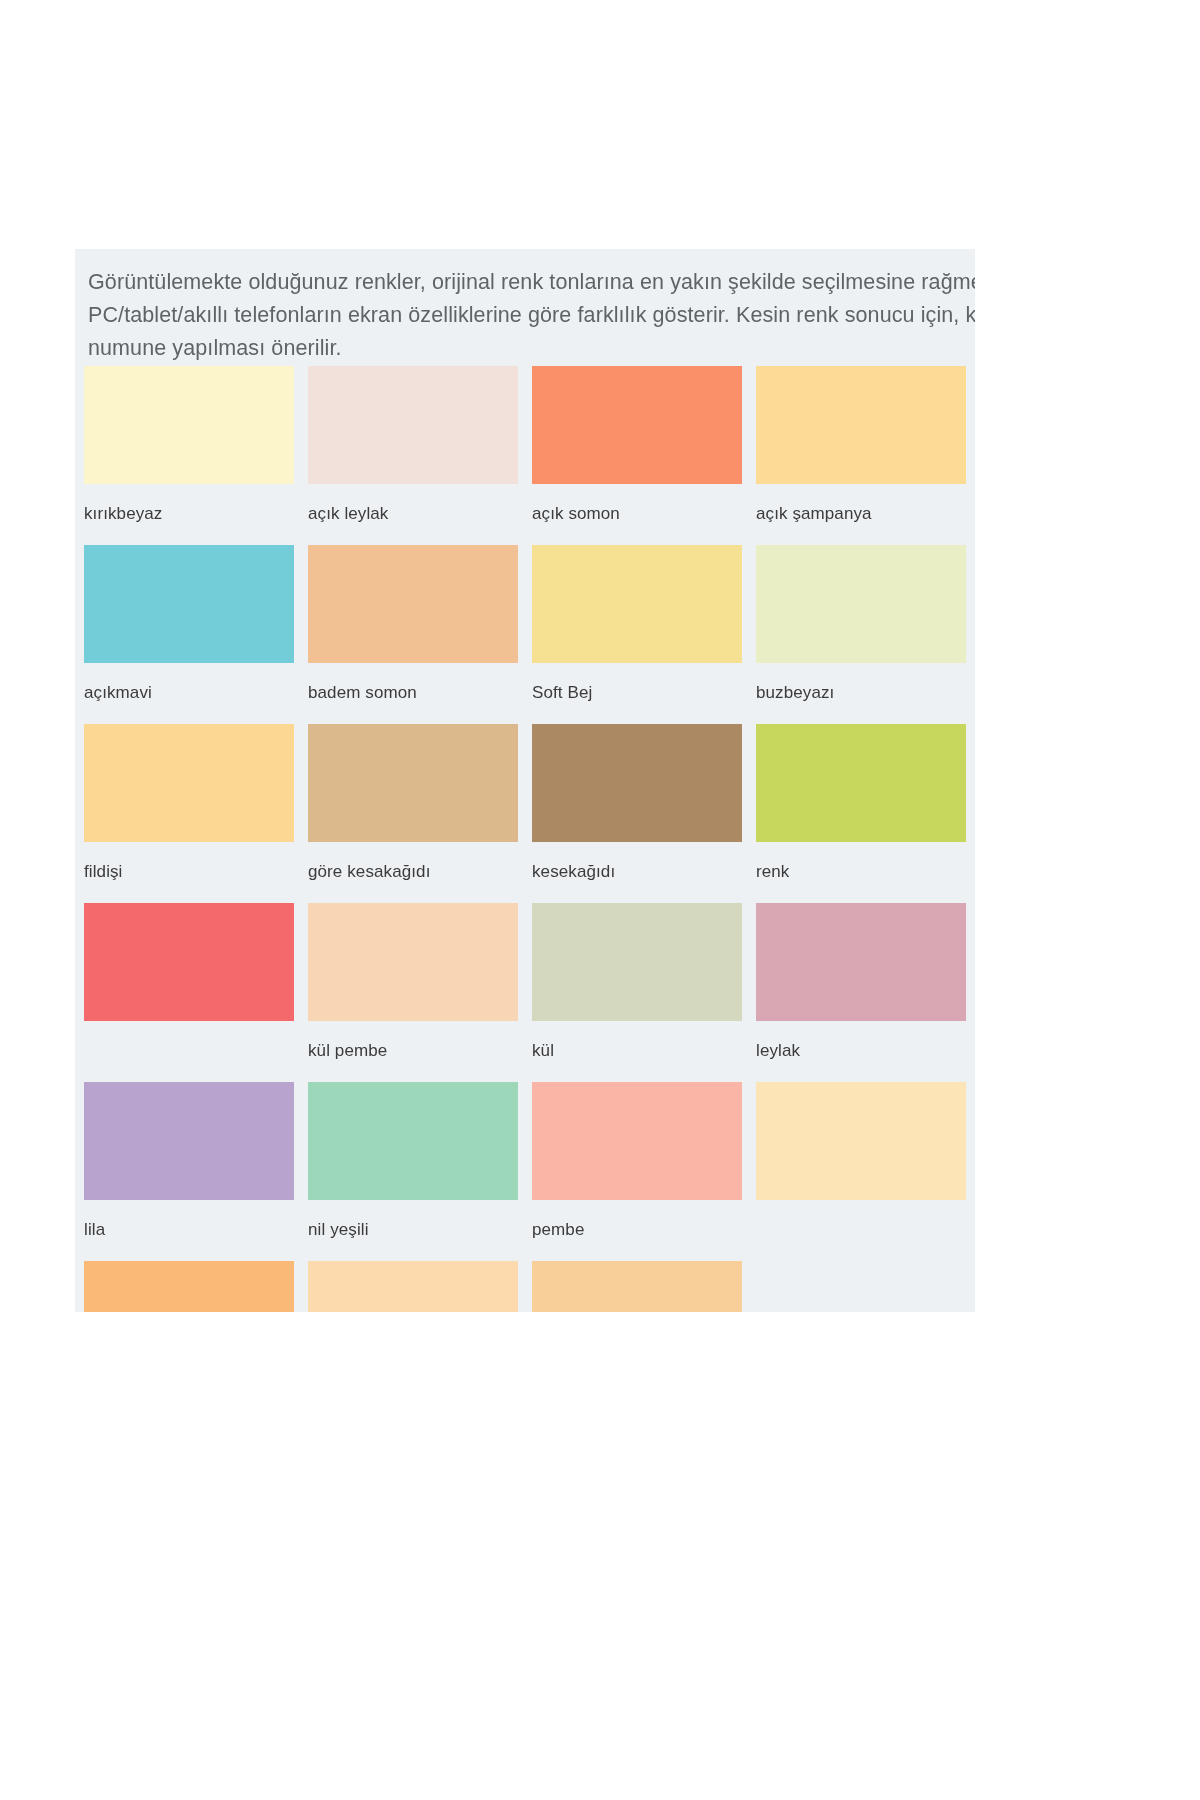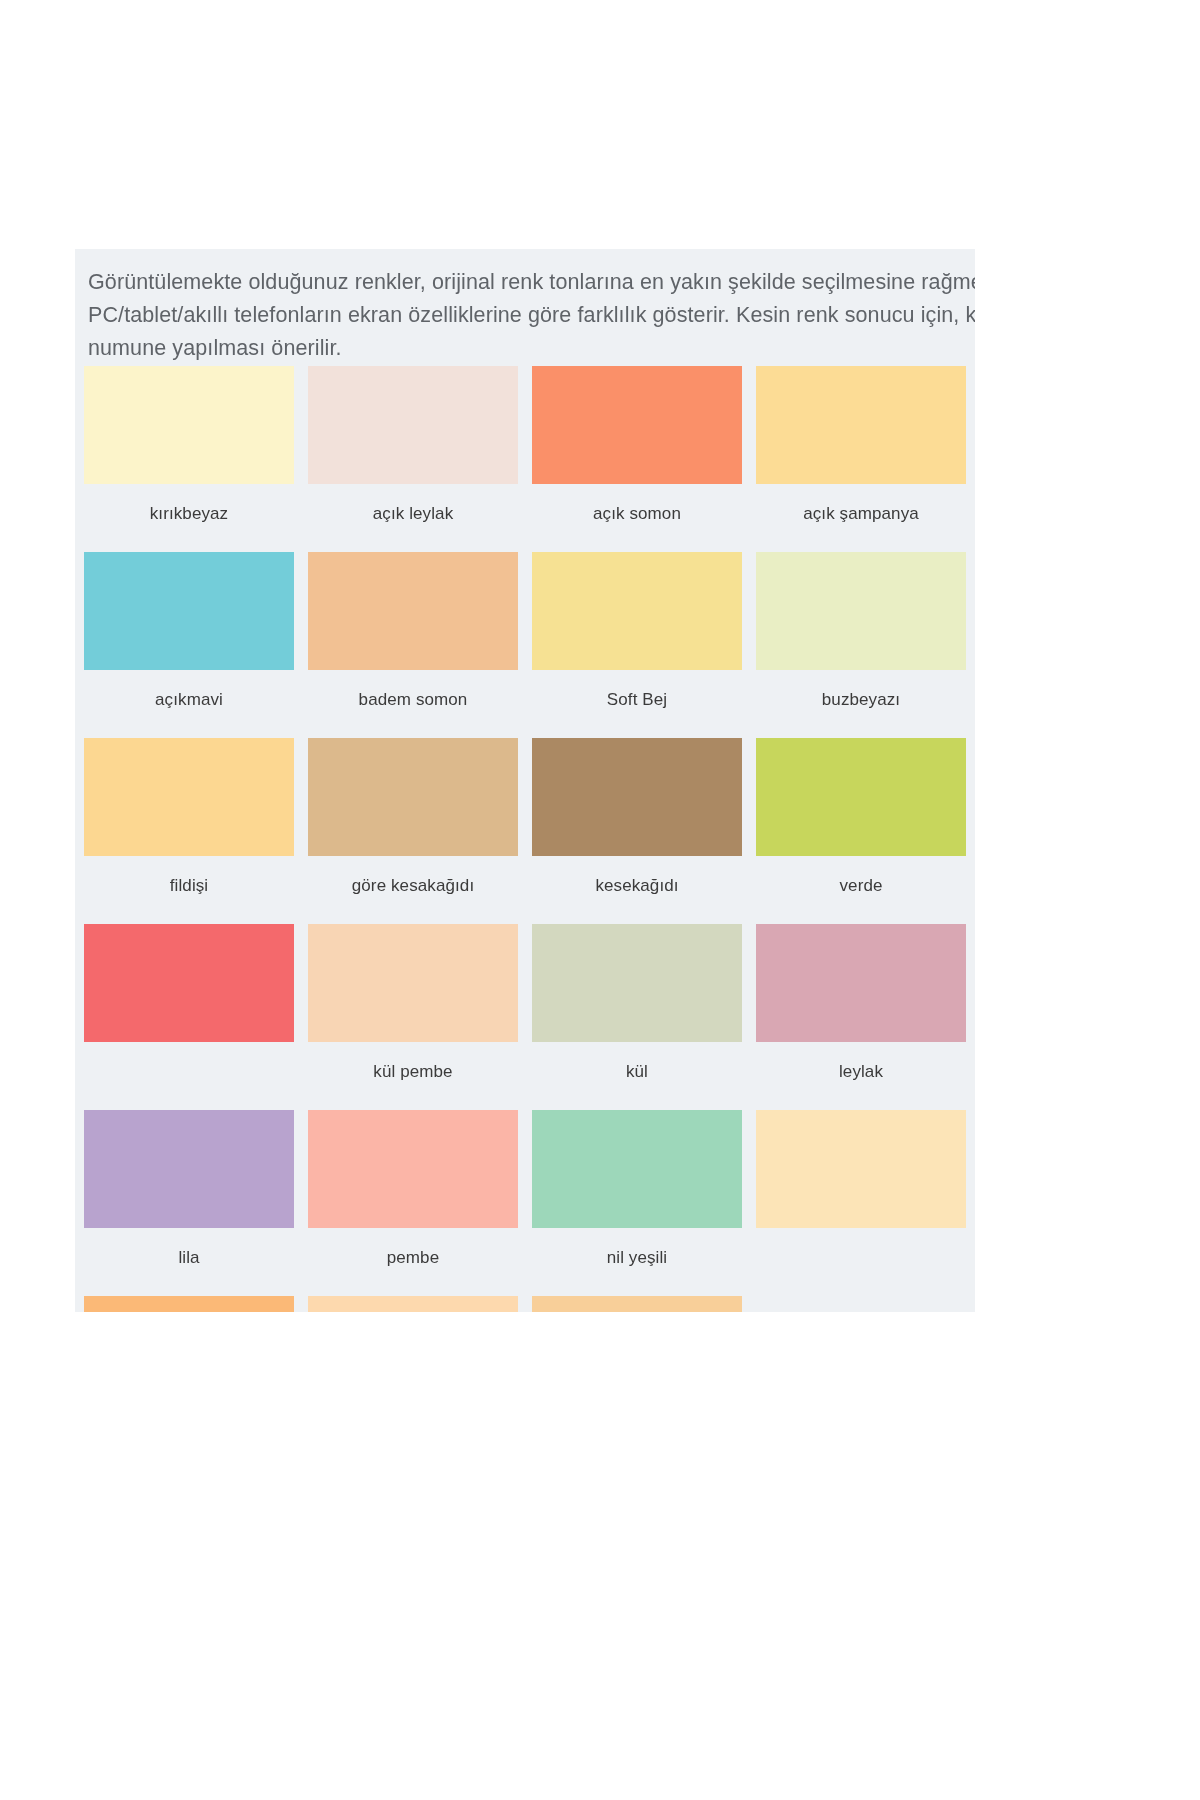--- a/index.html
+++ b/index.html
@@ -63,23 +63,23 @@
   .cell {
     display: flex;
     flex-direction: column;
     align-items: stretch;
   }
   .chip {
     width: 100%;
     height: 118px;
   }
   .chip-label {
-    height: 68px;
+    height: 61px;
     line-height: 60px;
-    text-align: center;
+    text-align: left;
     font-size: 17px;
     color: #3b3b3b;
     letter-spacing: 0.1px;
     white-space: nowrap;
     overflow: hidden;
   }
 </style>
 </head>
 <body>
 
@@ -133,21 +133,21 @@
         <div class="cell">
           <div class="chip" style="background-color: rgb(220, 185, 140);"></div>
           <div class="chip-label">göre kesakağıdı</div>
         </div>
         <div class="cell">
           <div class="chip" style="background-color: rgb(171, 137, 99);"></div>
           <div class="chip-label">kesekağıdı</div>
         </div>
         <div class="cell">
           <div class="chip" style="background-color: rgb(199, 214, 92);"></div>
-          <div class="chip-label">verde</div>
+          <div class="chip-label">renk</div>
         </div>
         <div class="cell">
           <div class="chip" style="background-color: rgb(244, 105, 108);"></div>
         </div>
         <div class="cell">
           <div class="chip" style="background-color: rgb(248, 213, 180);"></div>
           <div class="chip-label">kül pembe</div>
         </div>
         <div class="cell">
           <div class="chip" style="background-color: rgb(211, 216, 191);"></div>
@@ -155,26 +155,26 @@
         </div>
         <div class="cell">
           <div class="chip" style="background-color: rgb(217, 167, 179);"></div>
           <div class="chip-label">leylak</div>
         </div>
         <div class="cell">
           <div class="chip" style="background-color: rgb(184, 163, 206);"></div>
           <div class="chip-label">lila</div>
         </div>
         <div class="cell">
+          <div class="chip" style="background-color: rgb(157, 215, 186);"></div>
+          <div class="chip-label">nil yeşili</div>
+        </div>
+        <div class="cell">
           <div class="chip" style="background-color: rgb(251, 181, 167);"></div>
           <div class="chip-label">pembe</div>
-        </div>
-        <div class="cell">
-          <div class="chip" style="background-color: rgb(157, 215, 186);"></div>
-          <div class="chip-label">nil yeşili</div>
         </div>
         <div class="cell">
           <div class="chip" style="background-color: rgb(252, 228, 183);"></div>
         </div>
         <div class="cell">
           <div class="chip" style="background-color: rgb(251, 185, 119);"></div>
         </div>
         <div class="cell">
           <div class="chip" style="background-color: rgb(253, 217, 174);"></div>
         </div>

